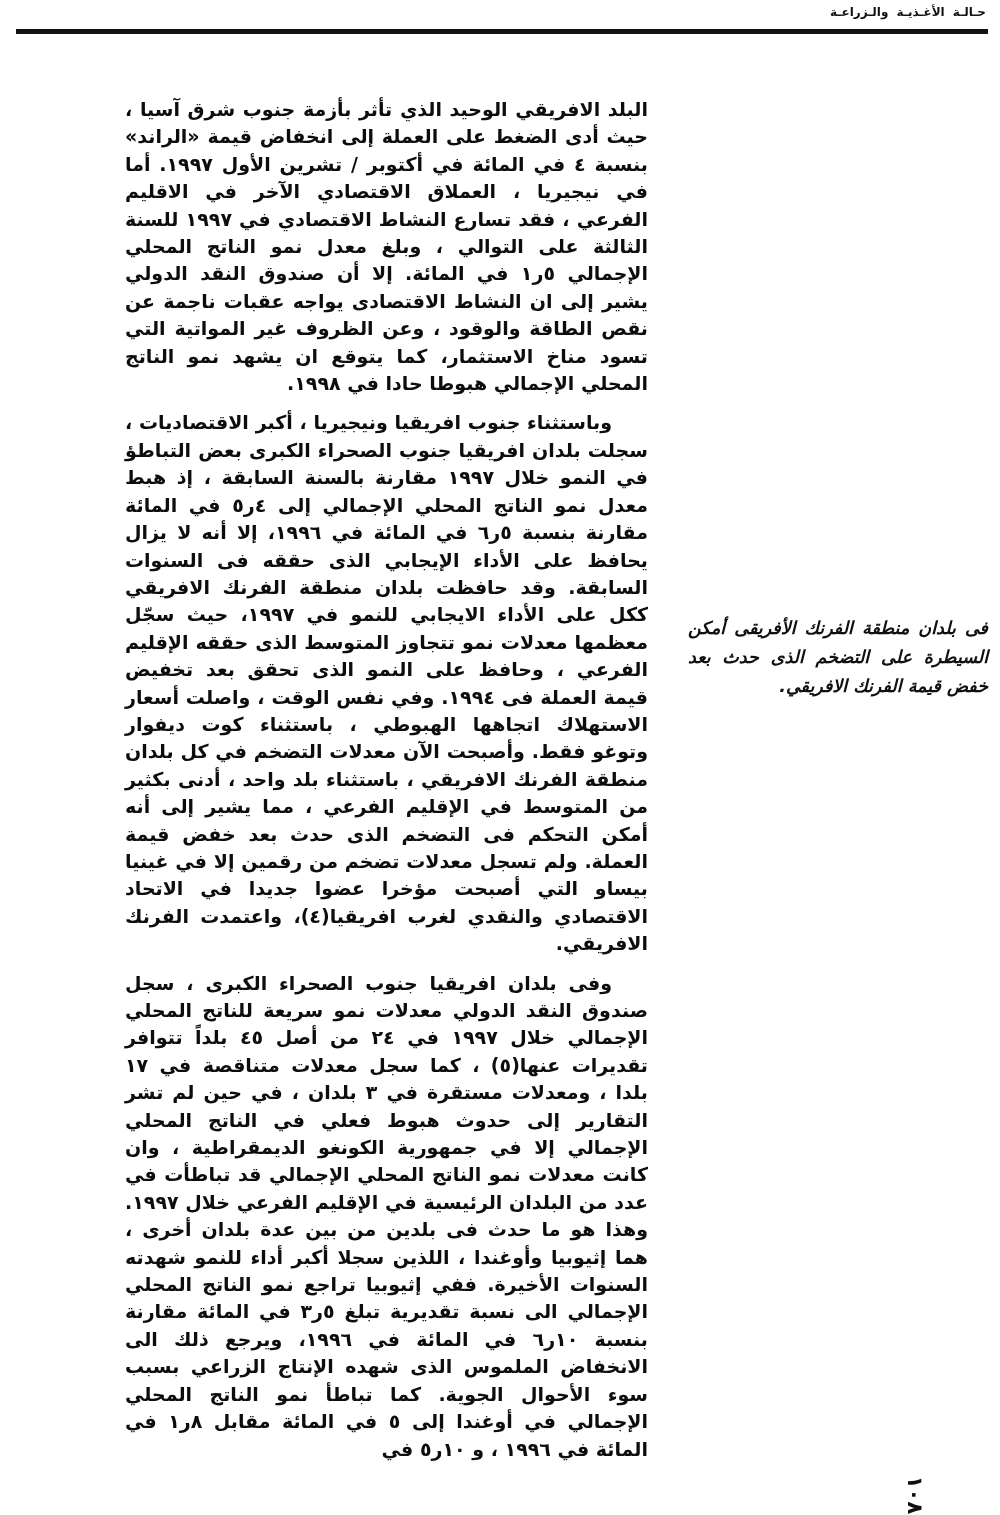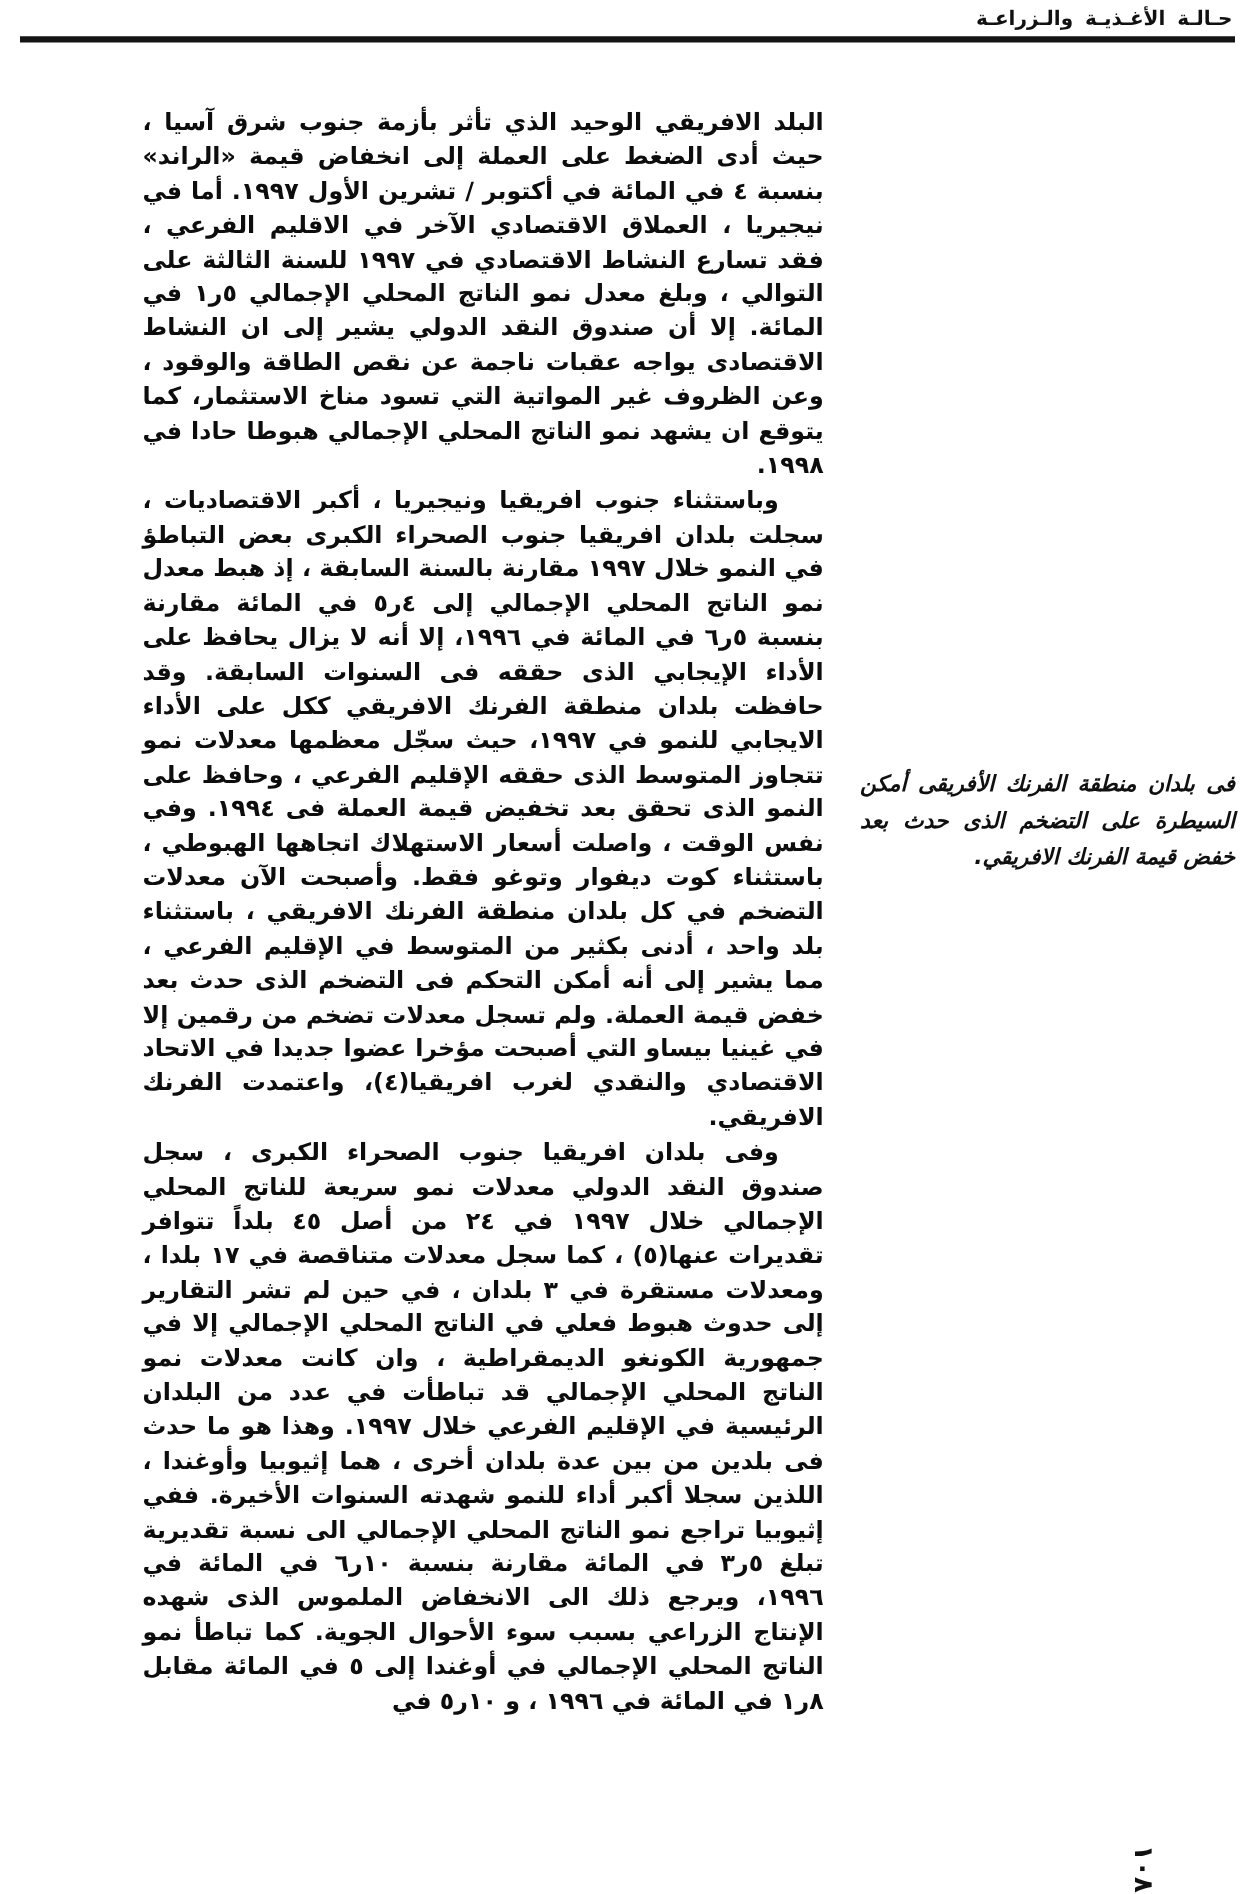--- a/index.html
+++ b/index.html
@@ -14,21 +14,21 @@
     background: #ffffff;
     overflow: hidden;
     font-family: "DejaVu Sans", sans-serif;
     color: #0d0d0d;
   }
   .header-title {
     position: absolute;
     top: 5px;
     right: 14px;
     direction: rtl;
-    font-size: 16px;
+    font-size: 12px;
     font-weight: bold;
     color: #111;
     word-spacing: 4px;
     white-space: nowrap;
   }
   .header-rule {
     position: absolute;
     top: 29px;
     left: 16px;
     right: 12px;
@@ -41,21 +41,21 @@
     right: 340px;
     width: 547px;
     direction: rtl;
     text-align: justify;
     font-size: 19px;
     font-weight: bold;
     line-height: 27.4px;
     letter-spacing: 0;
   }
   .body-column p {
-    margin: 1px;
+    margin: 12px;
     padding: 0;
     text-indent: 36px;
   }
   .body-column p.first {
     text-indent: 0;
   }
   .margin-note {
     position: absolute;
     top: 614px;
     right: 12px;

